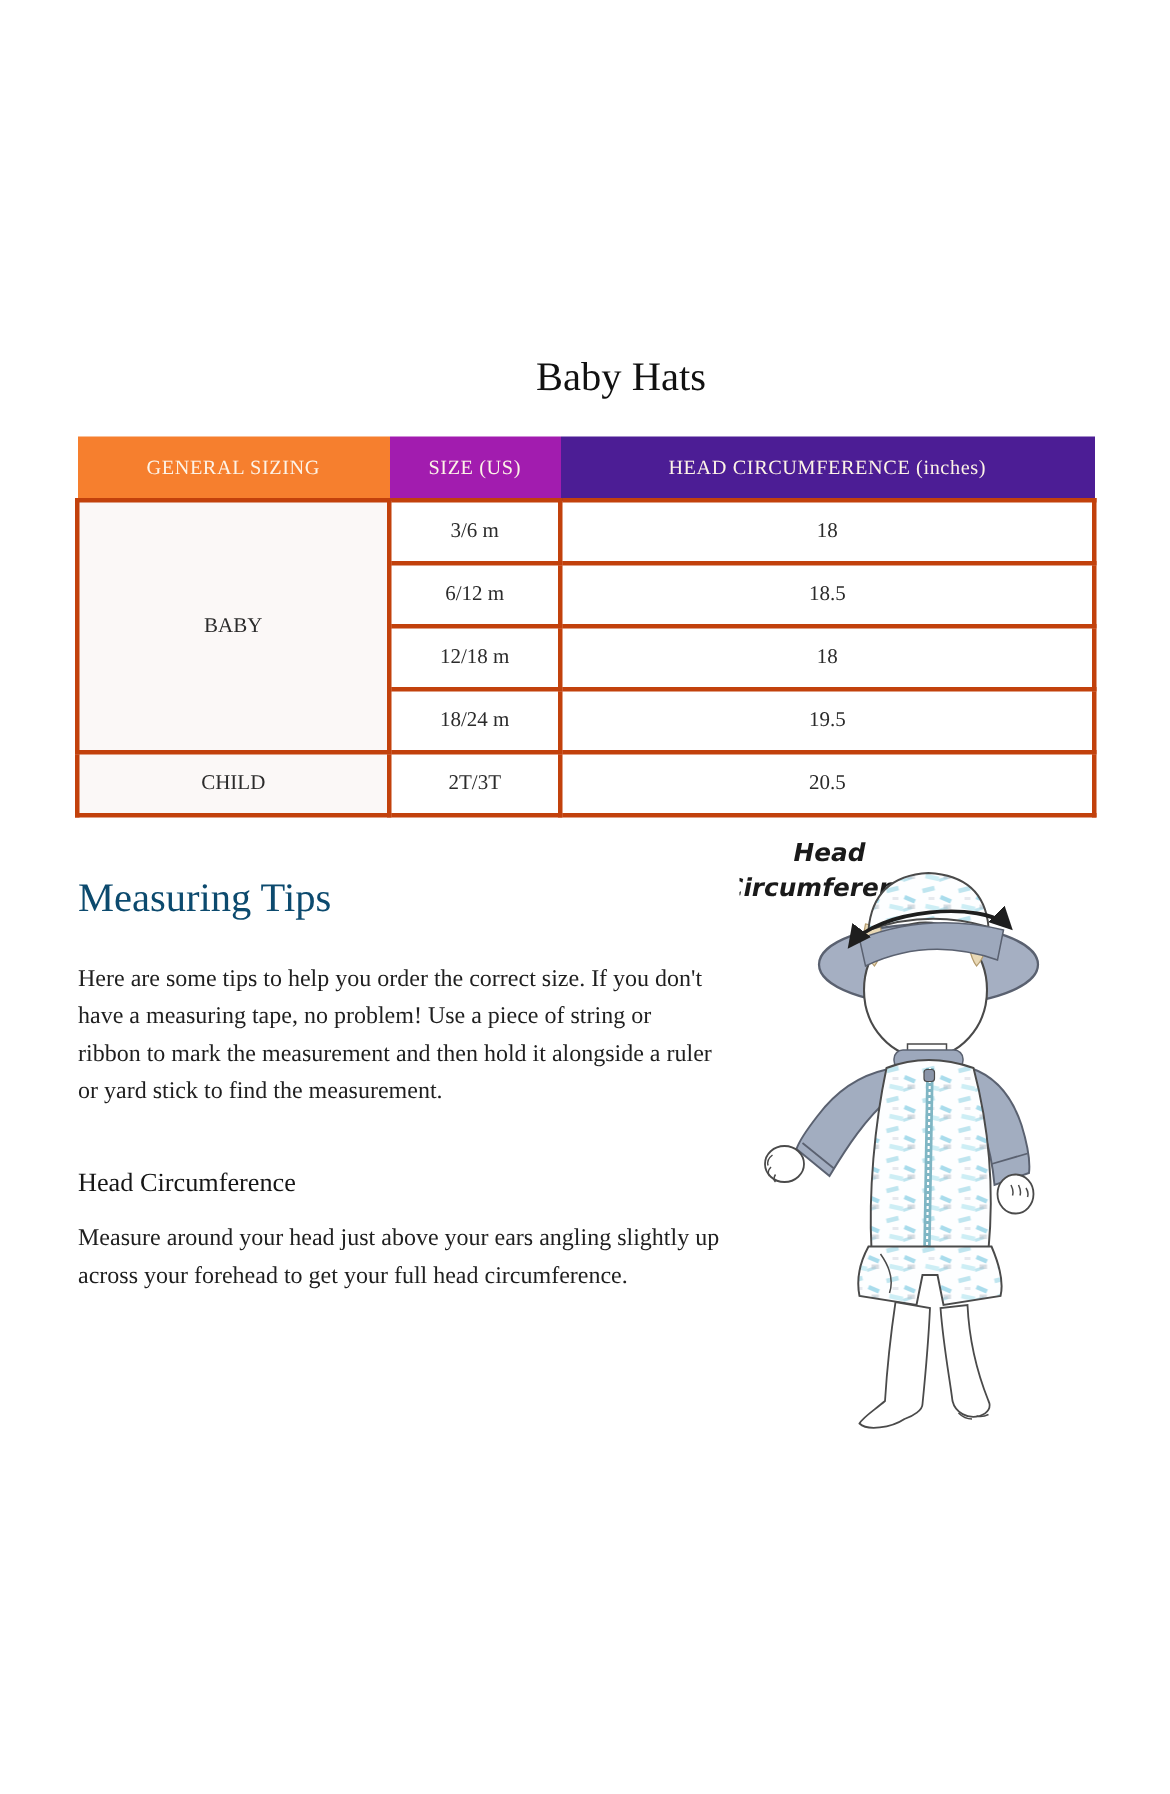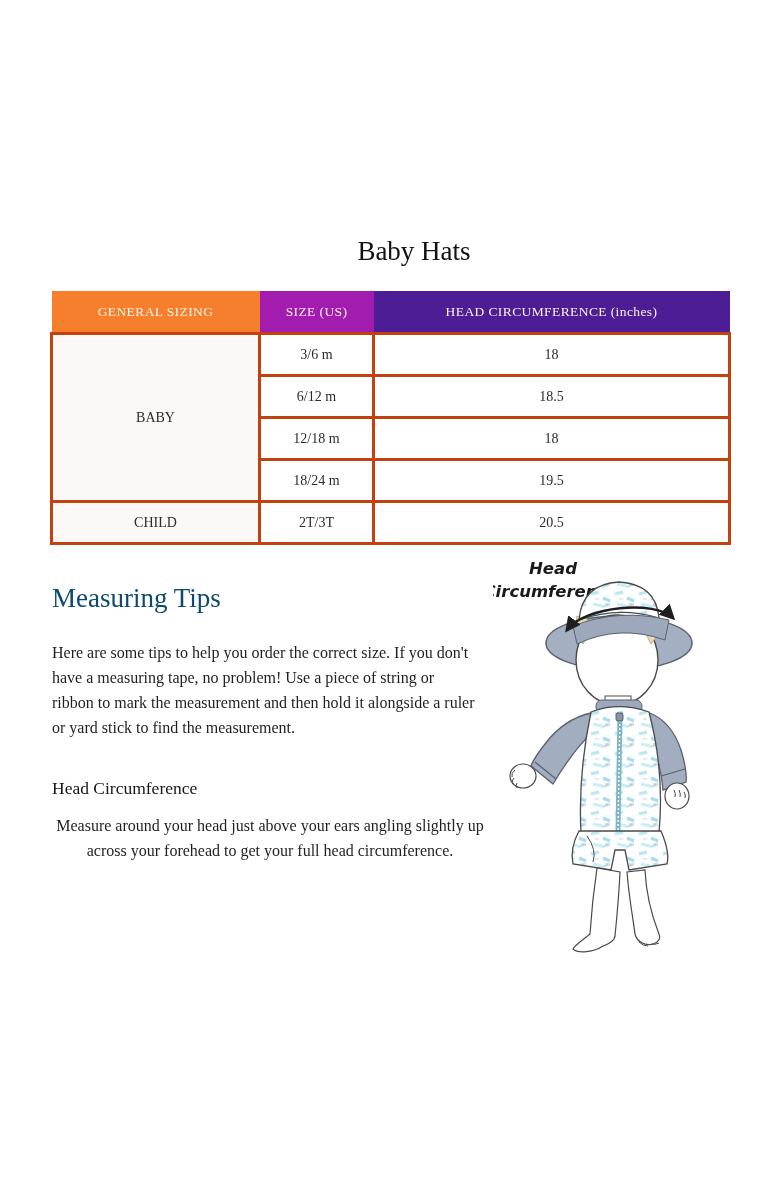--- a/index.html
+++ b/index.html
@@ -35,21 +35,21 @@
   }
   .para{
     position:absolute;left:52px;width:436px;
     font-size:16px;line-height:25px;color:#1f1f1f;white-space:pre-line;
   }
   .para1{top:640px;}
   .h3{
     position:absolute;top:778px;left:52px;
     font-size:17.5px;font-weight:400;color:#161616;
   }
-  .para2{top:813px;text-align:center;}
+  .para2{top:813px;}
 
   .figure{
     position:absolute;left:493px;top:550px;width:255px;height:440px;
   }
   .figure svg{display:block;width:255px;height:440px;}
   .fig-label{
     font-family:"DejaVu Sans", sans-serif;
     font-weight:bold;font-style:italic;font-size:16.5px;fill:#1a1a1a;
   }
 </style>

